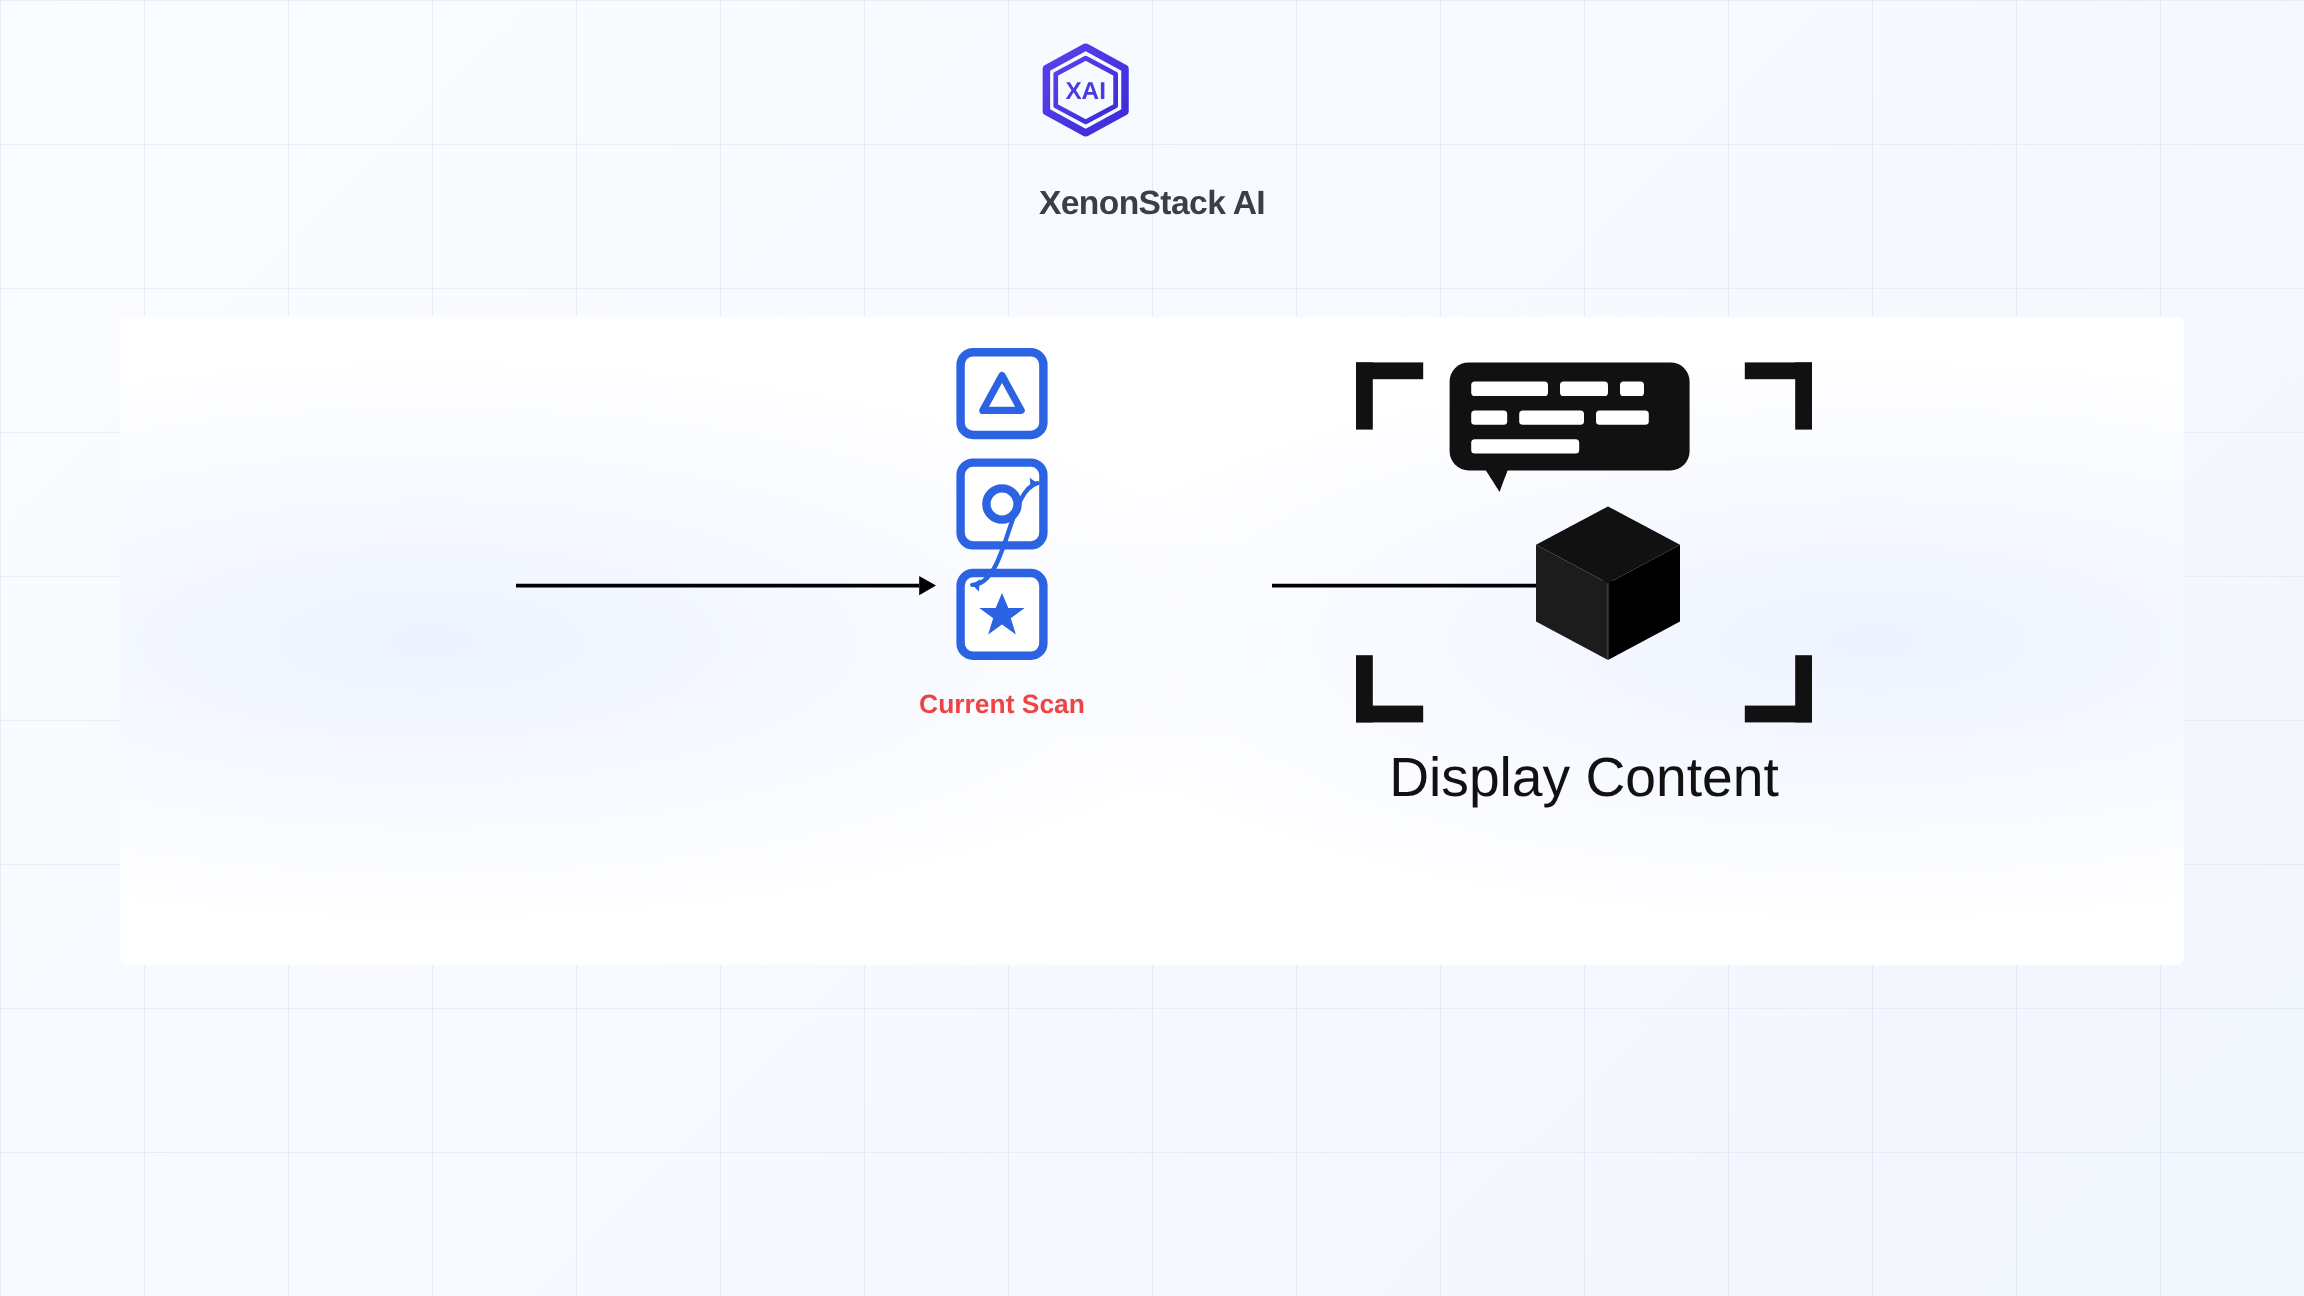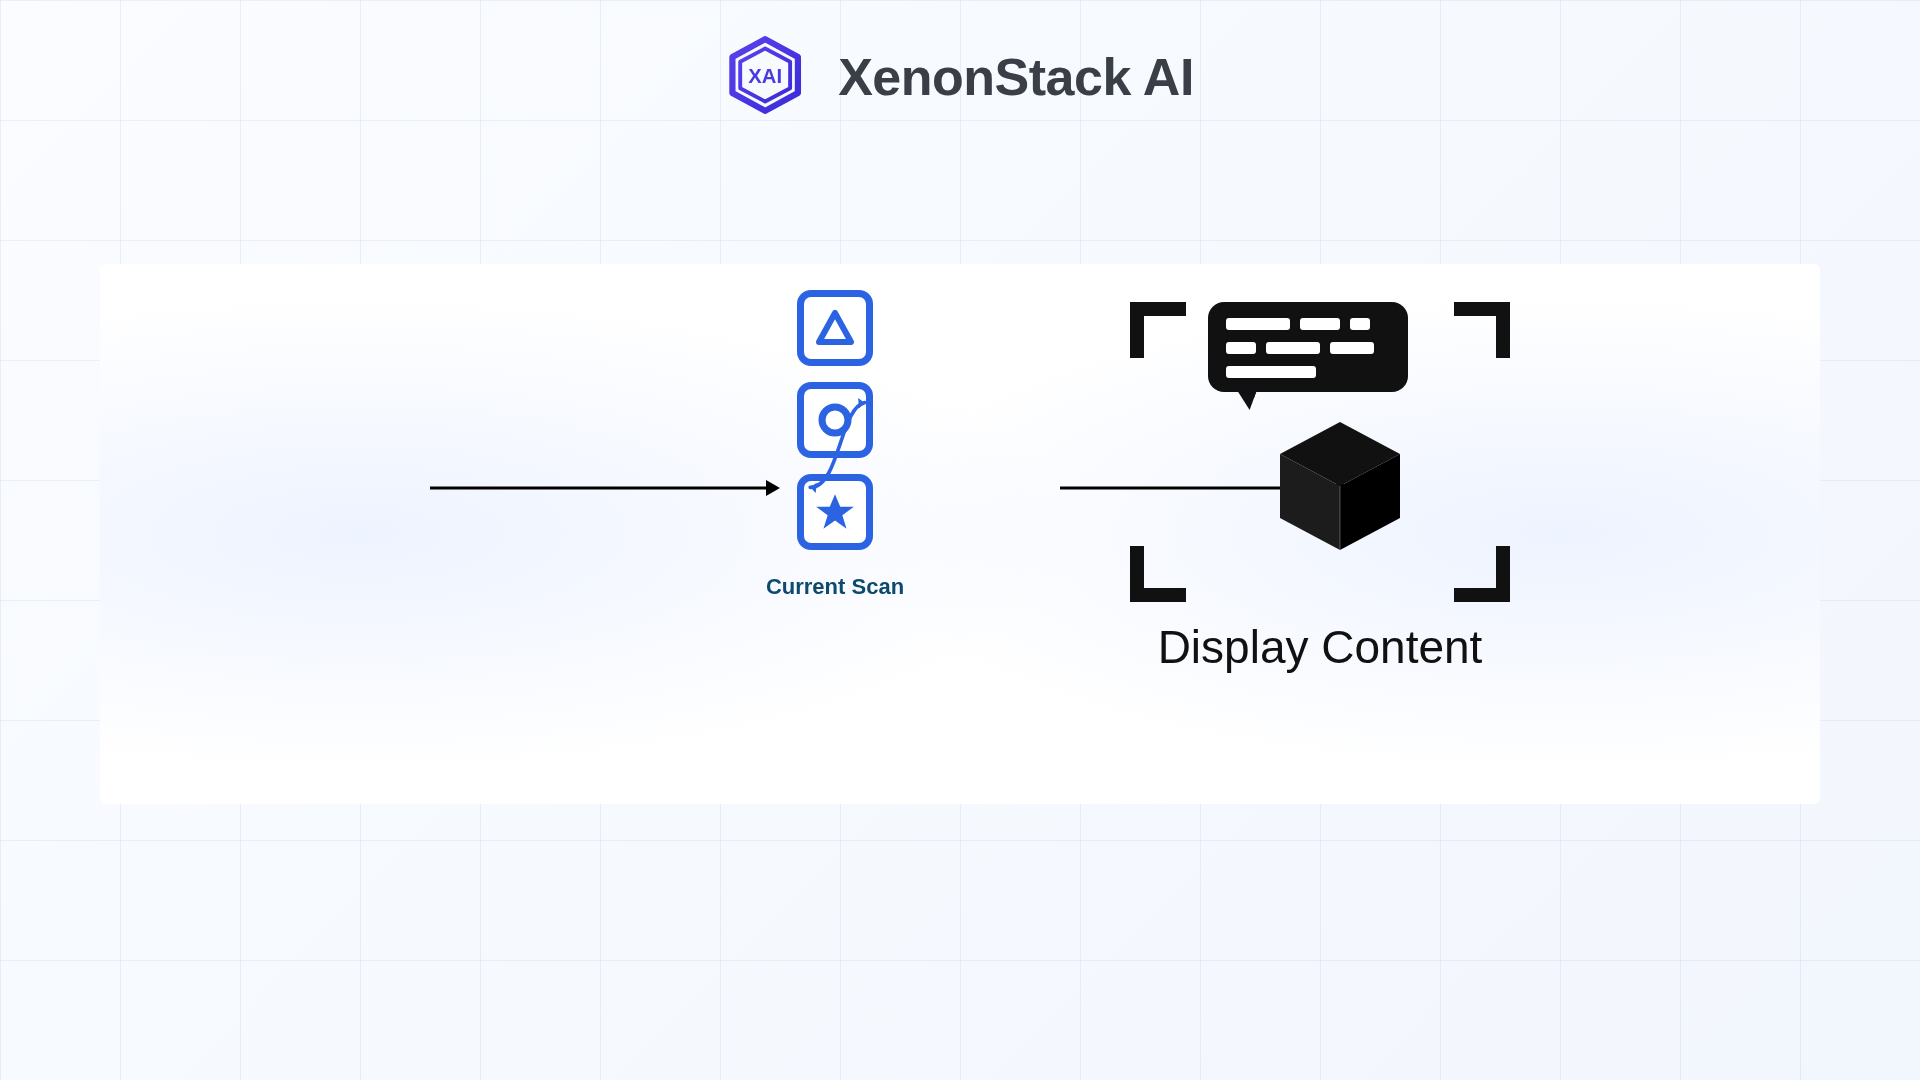--- a/index.html
+++ b/index.html
@@ -14,28 +14,28 @@
     overflow: hidden;
   }
 
   
   .header {
     position: absolute;
     top: 36px;
     left: 50%;
     transform: translateX(-50%);
     display: flex;
-    align-items: center;
     gap: 34px;
+    flex-direction: column;
   }
   .logo-hex {
     width: 78px; height: 78px;
   }
   .brand {
-    font-size: 52px;
+    font-size: 28px;
     font-weight: 700;
     color: #3a3e46;
     letter-spacing: -0.5px;
   }
 
   
   .band {
     position: absolute;
     left: 100px; right: 100px;
     top: 264px; height: 540px;
@@ -103,21 +103,21 @@
   .stage-match { left: 520px; top: 26px; width: 430px; }
   .match-row { display:flex; gap: 140px; position:relative; }
   .col { display:flex; flex-direction:column; gap:16px; align-items:center; }
   .tile {
     width:76px; height:76px;
     border:7px solid #2b63e3;
     border-radius:14px;
     display:flex; align-items:center; justify-content:center;
     background:#fff;
   }
-  .col-label { font-size:22px; font-weight:700; color:#0c4a6e; margin-top:8px;text-align:center; }
+  .col-label { font-size:22px; font-weight:700; color:#ef4444; margin-top:8px;text-align:center; }
   .match-curve {
     position:absolute; left:0; top:0; width:100%; height:100%; pointer-events:none;
   }
 
   
   .stage-display { left: 1000px; top: 38px; width: 440px; }
   .display-box { width: 380px; height: 300px; position:relative; }
   .big-corner { position:absolute; width:56px; height:56px; }
   .big-corner span{position:absolute;background:#111;}
   .bc-tl{top:0;left:0}.bc-tr{top:0;right:0}.bc-bl{bottom:0;left:0}.bc-br{bottom:0;right:0}

